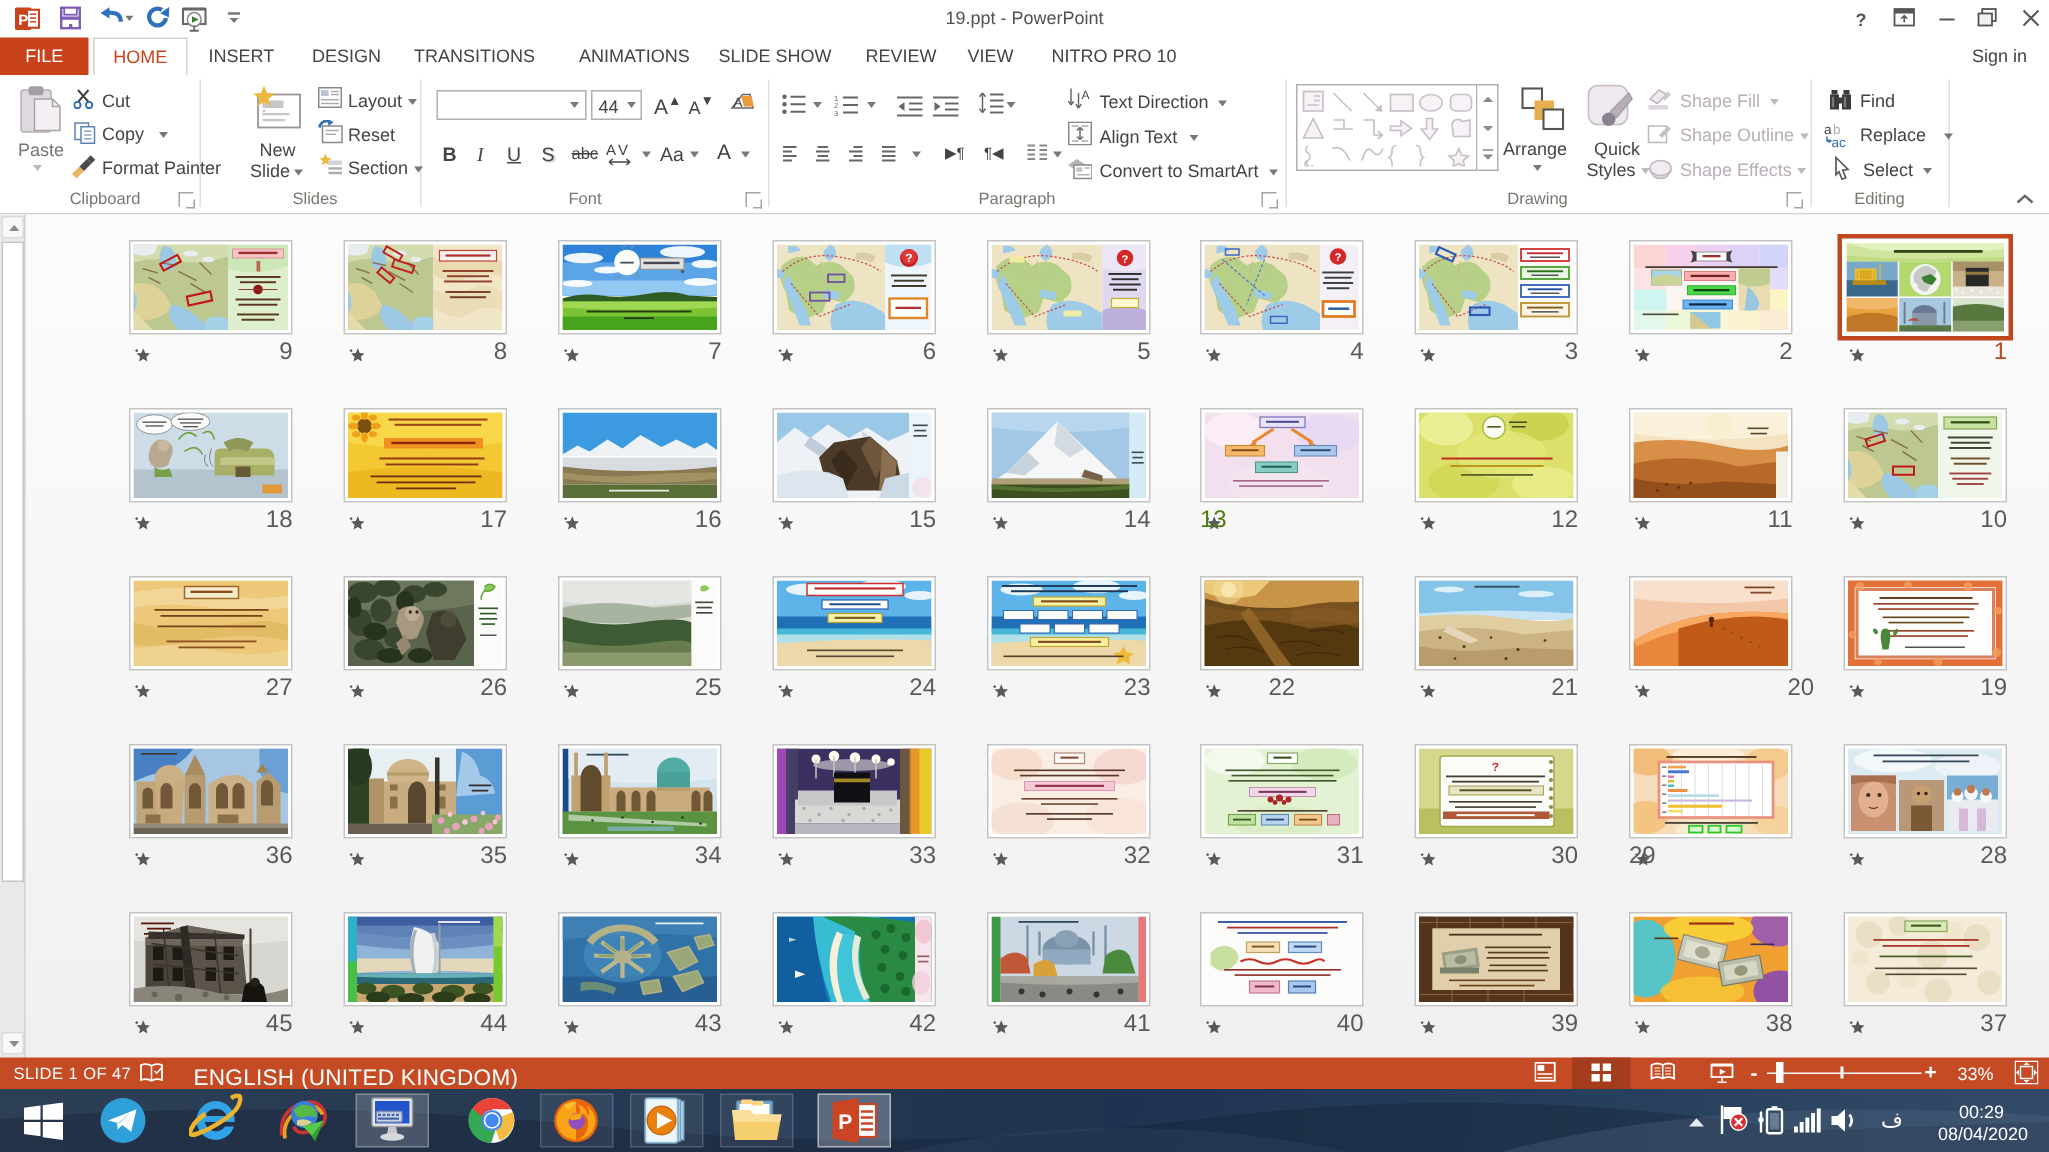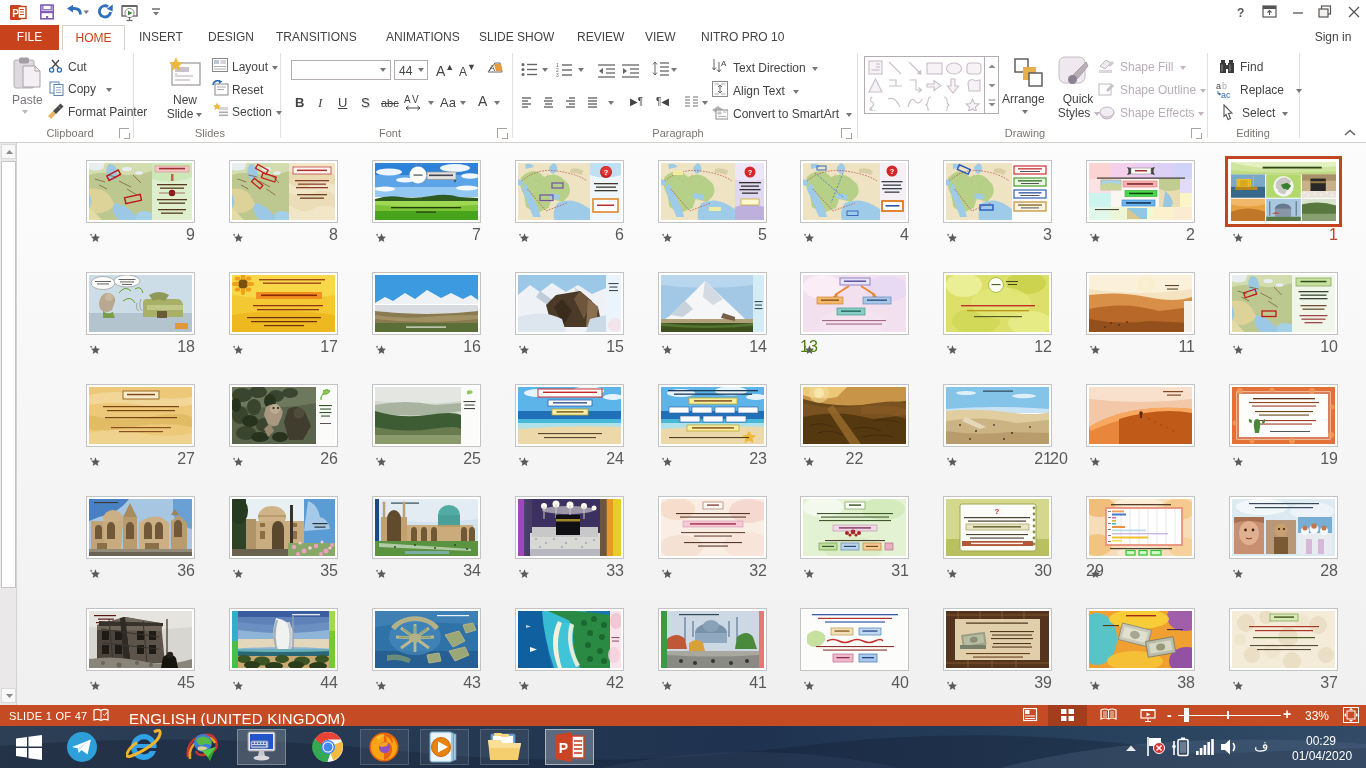--- a/index.html
+++ b/index.html
@@ -27,20 +27,21 @@
 #selbox{border:3px solid #c0461f;width:117px;height:71px;background:#fff;padding:3px}
 #selbox svg{display:block;width:105px;height:59px}
 #statusbar{left:0;top:705px;width:1366px;height:21px;background:#c54b24;color:#fff;font-size:11px}
 #taskbar{left:0;top:726px;width:1366px;height:42px;background:linear-gradient(100deg,#2d3f55 0%,#253952 30%,#1f3350 55%,#27415c 80%,#334b66 100%)}
 .tbtn{top:729px;height:36px;border:1px solid rgba(255,255,255,0.28);background:rgba(255,255,255,0.12)}
 .w{color:#fff}
 
 </style></head><body>
 <div id="app">
 <div id="titlebar" class="abs"></div>
+<div id="title" class="abs">19.ppt - PowerPoint</div>
 <svg class="abs" style="left:10px;top:4px" width="175" height="18" viewBox="0 0 175 18">
 <g>
         <rect x="0" y="1" width="11" height="15" rx="1" fill="#c8431b"></rect>
         <rect x="8" y="2.5" width="8" height="12" fill="#fff" stroke="#c8431b" stroke-width="1.4"></rect>
         <line x1="10" y1="5.5" x2="14" y2="5.5" stroke="#c8431b"></line>
         <line x1="10" y1="8" x2="14" y2="8" stroke="#c8431b"></line>
         <line x1="10" y1="10.5" x2="14" y2="10.5" stroke="#c8431b"></line>
         <text x="5.5" y="12.5" font-size="10" font-weight="bold" fill="#fff" text-anchor="middle">P</text>
       </g>
 <g transform="translate(30,0)">
@@ -1243,21 +1244,21 @@
           <circle cx="72" cy="38" r="0.8"></circle>
           <circle cx="78" cy="41" r="0.8"></circle>
           <circle cx="84" cy="44" r="0.8"></circle>
         </g>
       </svg>
     </div>
 <div class="abs" style="left:1089px;top:453px"><svg width="11" height="11" viewBox="0 0 11 11">
         <path d="M6.5 1.2 L7.8 4.4 L11 4.7 L8.6 6.9 L9.3 10 L6.5 8.3 L3.7 10 L4.4 6.9 L2 4.7 L5.2 4.4 Z" fill="#5a5a5a"></path>
         <path d="M1.2 2.8 l1.8 0 M2.1 1.9 l0 1.8" stroke="#5a5a5a" stroke-width="0.8"></path>
       </svg></div>
-<div class="srow abs" style="left:1050px;top:450px;width:109px;text-align:left;color:#5a5a5a">20</div>
+<div class="srow abs" style="left:1146px;top:450px;width:109px;text-align:center;color:#5a5a5a">20</div>
 <div class="thumb abs" style="left:1229px;top:384px">
       <svg viewBox="0 0 103 57" preserveAspectRatio="none">
         <rect x="0" y="0" width="103" height="57" fill="#fdfdfb"></rect>
         <g fill="none" stroke="#e06020" stroke-width="5" opacity="0.9">
           <rect x="2" y="2" width="99" height="53"></rect>
         </g>
         <g fill="none" stroke="#c84818" stroke-width="2" opacity="0.7">
           <rect x="6" y="6" width="91" height="45"></rect>
         </g>
         <g fill="#f0a060" opacity="0.8">
@@ -2132,13 +2133,13 @@
         <rect x="11.4" y="4" width="2.6" height="13"></rect>
         <rect x="15.2" y="1" width="2.6" height="16"></rect>
       </g>
     </svg>
 <svg class="abs" style="left:1220px;top:738px" width="20" height="18" viewBox="0 0 20 18">
       <path d="M1 6 H5 L10 1.5 V16.5 L5 12 H1 Z" fill="#fff"></path>
       <path d="M13 5 Q16 9 13 13" fill="none" stroke="#fff" stroke-width="1.7"></path>
     </svg>
 <div class="abs w" style="left:1254px;top:738px;font-size:14px;font-family:'Liberation Sans',sans-serif">ف</div>
 <div class="abs w" style="left:1306px;top:734px;font-size:12px">00:29</div>
-<div class="abs w" style="left:1292px;top:749px;font-size:12px">01/04/2020</div>
+<div class="abs w" style="left:1292px;top:749px;font-size:12px">08/04/2020</div>
 </div>
 </body></html>

